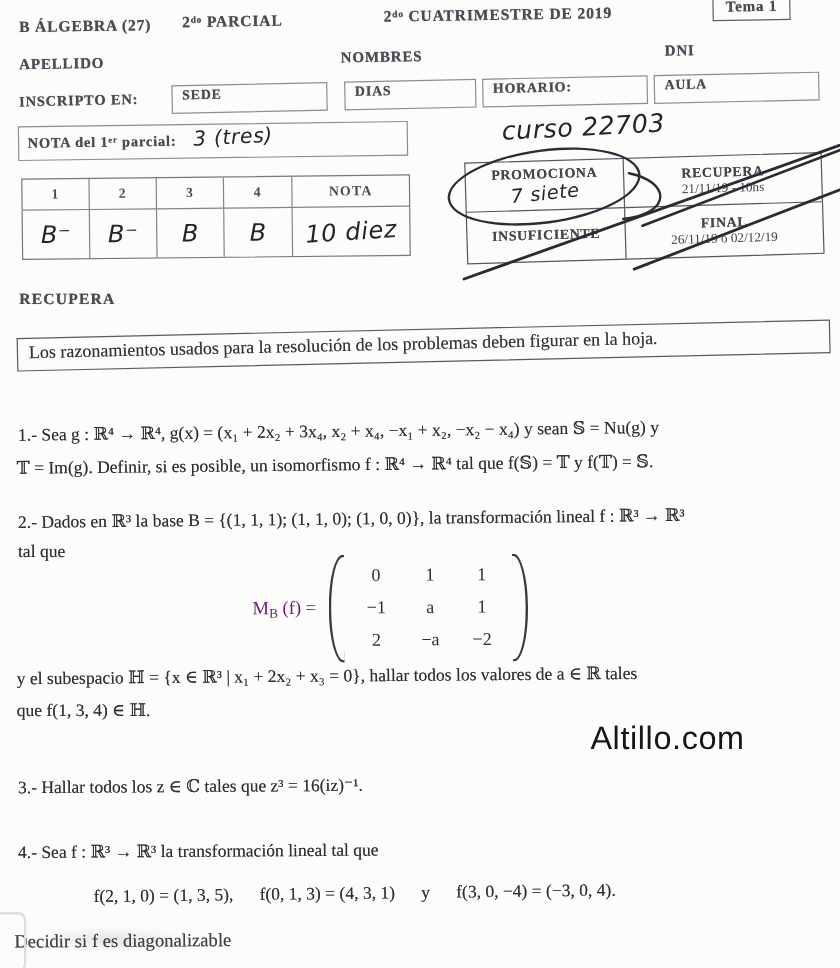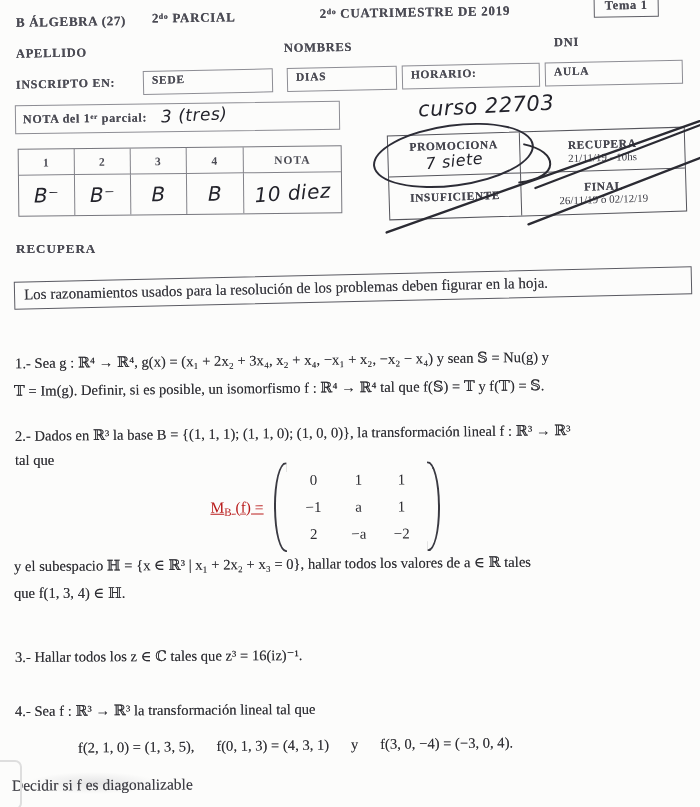--- a/index.html
+++ b/index.html
@@ -55,21 +55,21 @@
   }
   .strokes{pointer-events:none;}
   
   .notice{
     border:1.4px solid #5a5a62;padding:4px 9px 5px 9px;
     font-size:15px;color:#33333a;white-space:nowrap;
     text-shadow:0 0 .4px rgba(50,50,58,.6);
   }
   
   .mrow{display:flex;align-items:center;}
-  .mlabel{font-size:15.5px;color:#b91c1c;text-decoration:underline;}
+  .mlabel{font-size:15.5px;color:#701a75;}
   .msub{font-size:11px;vertical-align:-3px;}
   .paren{width:11px;height:86px;border:2px solid #3a3a42;}
   .paren.l{border-right:none;border-radius:12px 0 0 12px / 44px 0 0 44px;margin-right:4px;}
   .paren.r{border-left:none;border-radius:0 12px 12px 0 / 0 44px 44px 0;margin-left:4px;}
   .mgrid{display:grid;grid-template-columns:46px 44px 42px;grid-auto-rows:27px;}
   .mcell{display:flex;align-items:center;justify-content:center;
          font-size:15px;color:#2e2e33;}
   .altillo{font-family:"Liberation Sans","DejaVu Sans",sans-serif;
            font-size:27px;color:#161616;letter-spacing:.5px;}
   .artifact{border:2px solid #dedede;border-radius:7px;}
@@ -172,20 +172,21 @@
       <div class="mcell">2</div>
       <div class="mcell">−a</div>
       <div class="mcell">−2</div>
     </div>
     <div class="paren r"></div>
   </div>
 
   <div class="abs body-line" style="left:14px;top:555px;transform:rotate(-0.5deg);">y el subespacio ℍ = {x ∈ ℝ³ | x₁ + 2x₂ + x₃ = 0}, hallar todos los valores de a ∈ ℝ tales</div>
   <div class="abs body-line" style="left:14px;top:584px;">que f(1, 3, 4) ∈ ℍ.</div>
 
+  <div class="abs altillo" style="left:492px;top:600px;">Altillo.com</div>
 
   <div class="abs body-line" style="left:15px;top:647px;transform:rotate(-0.4deg);">3.- Hallar todos los z ∈ ℂ tales que z³ = 16(iz)⁻¹.</div>
 
   <div class="abs body-line" style="left:15px;top:701px;transform:rotate(-0.4deg);">4.- Sea f : ℝ³ → ℝ³ la transformación lineal tal que</div>
   <div class="abs body-line" style="left:78px;top:737px;white-space:pre;transform:rotate(-0.7deg);">f(2, 1, 0) = (1, 3, 5),      f(0, 1, 3) = (4, 3, 1)      y      f(3, 0, −4) = (−3, 0, 4).</div>
   <div class="abs smudge" style="left:28px;top:772px;width:130px;height:22px;"></div>
   <div class="abs body-line" style="left:12px;top:776px;font-size:15.5px;color:#3f3f46;transform:rotate(-0.4deg);">Decidir si f es diagonalizable</div>
 
   <div class="abs artifact" style="left:-8px;top:760px;width:26px;height:46px;"></div>
 

